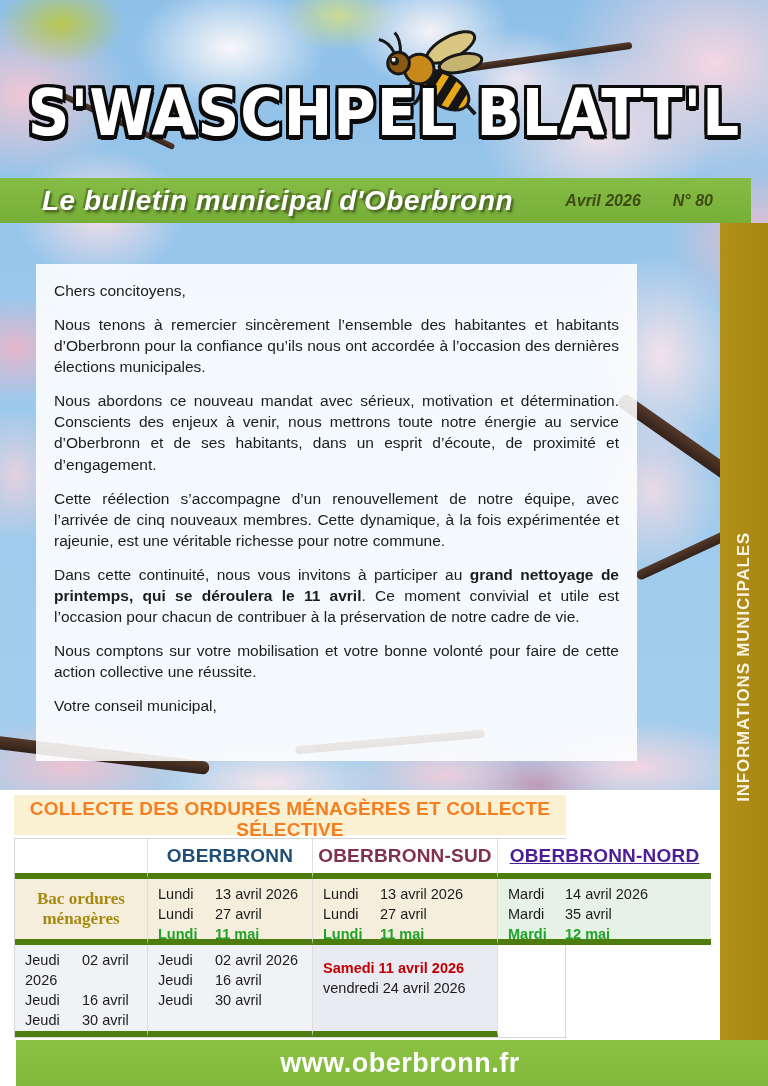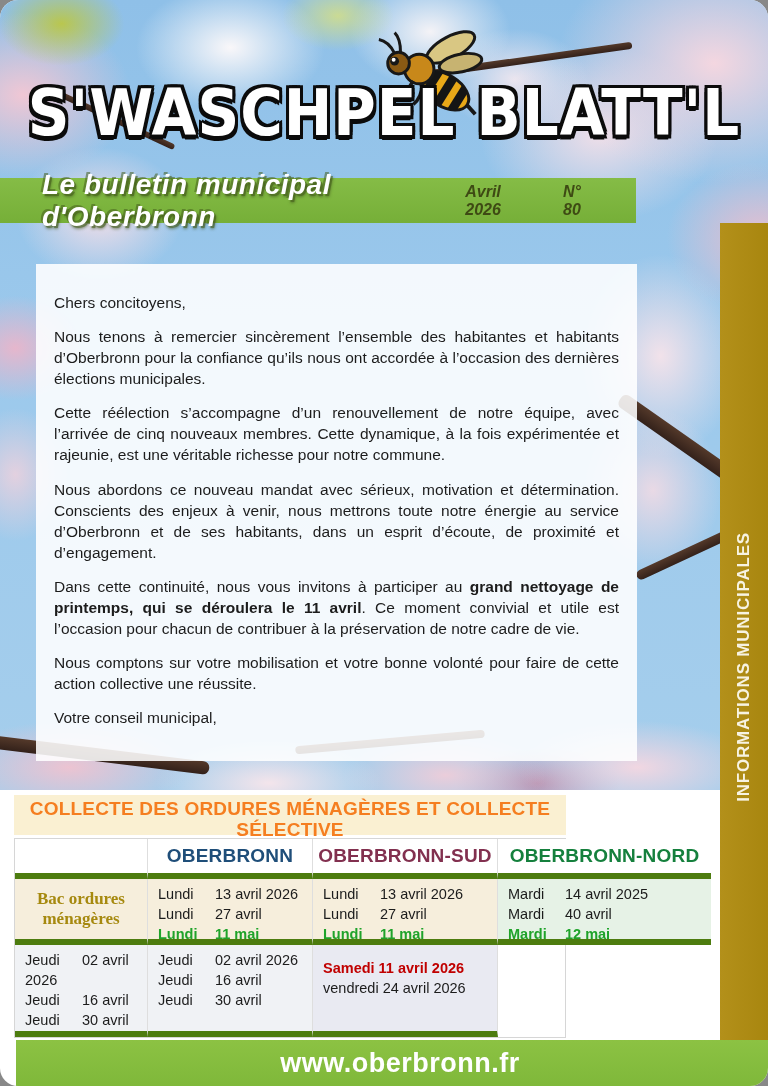--- a/index.html
+++ b/index.html
@@ -1,21 +1,20 @@
 <!DOCTYPE html>
 <html><head>
 <meta charset="utf-8">
 <style>
   * { margin:0; padding:0; box-sizing:border-box; }
   html,body { background:#888; }
   .page {
     position:relative; width:768px; height:1086px; margin:0 auto;
     background:#ffffff; overflow:hidden;
     font-family:"Liberation Sans", sans-serif;
-    border-radius:18px;
   }
 
   
   .photo {
     position:absolute; left:0; top:0; width:768px; height:791px; z-index:0; overflow:hidden;
     background:
       radial-gradient(90px 60px at 8% 3%, rgba(189,199,62,.9), rgba(189,199,62,0) 70%),
       radial-gradient(80px 50px at 44% 2%, rgba(222,227,120,.75), rgba(222,227,120,0) 70%),
       radial-gradient(150px 115px at 3% 12%, rgba(242,199,212,.98), rgba(242,199,212,0) 72%),
       radial-gradient(120px 95px at 13% 27%, rgba(248,224,232,.95), rgba(248,224,232,0) 70%),
@@ -50,37 +49,37 @@
     text-align:center; white-space:nowrap;
     font-family:"DejaVu Sans", sans-serif; font-weight:bold; font-size:58px;
     color:#ffffff; letter-spacing:1px; transform:scaleY(1.1); transform-origin:top;
     text-shadow:
       -3px -3px 0 #0b0b0b, 3px -3px 0 #0b0b0b, -3px 3px 0 #0b0b0b, 3px 3px 0 #0b0b0b,
       -3px 0 0 #0b0b0b, 3px 0 0 #0b0b0b, 0 -3px 0 #0b0b0b, 0 4px 0 #0b0b0b;
   }
   .bee { position:absolute; left:372px; top:12px; width:118px; height:118px; z-index:3; }
 
   .green-banner {
-    position:absolute; left:0; top:178px; width:636px; height:45px; z-index:5;
+    position:absolute; left:0; top:178px; width:751px; height:45px; z-index:5;
     background:linear-gradient(180deg,#85BC46,#76AF38);
     display:flex; align-items:center;
   }
   .banner-subtitle {
     margin-left:42px; font-size:28px; font-weight:bold; font-style:italic; color:#ffffff;
     text-shadow:-2px -2px 0 rgba(70,95,30,.55), 2px 2px 0 rgba(70,95,30,.55), 2px 3px 3px rgba(60,80,25,.6);
     letter-spacing:.5px;
   }
   .banner-right { margin-left:auto; margin-right:38px; display:flex; gap:32px;
     font-size:16px; font-weight:bold; font-style:italic; color:#3E4A14; }
 
   
   .letter {
     position:absolute; left:36px; top:264px; width:601px; height:497px; z-index:2;
     background:rgba(255,255,255,.88);
-    padding:28px 18px 10px 18px;
+    padding:16px 18px 10px 18px;
     font-size:15.5px; line-height:1.36; color:#1c1c1c; text-align:justify;
   }
   .letter p { margin-bottom:13px; }
 
   
   .gold-band {
     position:absolute; left:720px; top:223px; width:48px; height:817px; z-index:3;
     background:linear-gradient(90deg,#B3901A,#A8860F);
   }
   .vtext {
@@ -101,21 +100,21 @@
     grid-template-columns:133px 165px 185px 213px;
     grid-template-rows:40px 66px 92px;
     border:1px solid #D6D6D6; background:#ffffff;
   }
   .cell { border-right:1px solid #DEDEDE; border-bottom:6px solid #4d7c0f; }
   .cgrid .cell:nth-child(4n) { border-right:none; }
   .chead { display:flex; align-items:center; justify-content:center;
     font-size:19px; font-weight:bold; letter-spacing:.2px; background:#ffffff; }
   .c-ob  { color:#1F4E79; }
   .c-sud { color:#82304F; }
-  .c-nord{ color:#15803d; }
+  .c-nord{ color:#4c1d95;text-decoration:underline; }
   .rlabel { display:flex; align-items:center; justify-content:center; text-align:center;
     font-size:17px; font-weight:bold; line-height:20px; padding:0 6px; }
   .bac { color:#A6890F;font-family:Liberation Serif, serif; }
   .selective { color:#2E9FE0; }
   .bg-cream { background:#F6EEDC; }
   .bg-mint  { background:#E6F2E6; }
   .bg-gray  { background:#F0F2F5; }
   .bg-lav   { background:#E9EAF2; }
   .dates { padding:5px 0 0 10px; font-size:14.5px; line-height:20px; color:#1c1c1c; }
   .dates.center { display:flex; flex-direction:column; justify-content:center; padding-top:0; }
@@ -175,22 +174,22 @@
     <span class="banner-subtitle">Le bulletin municipal d'Oberbronn</span>
     <span class="banner-right">
       <span>Avril 2026</span>
       <span>N° 80</span>
     </span>
   </div>
 
   <div class="letter">
     <p>Chers concitoyens,</p>
     <p>Nous tenons à remercier sincèrement l’ensemble des habitantes et habitants d’Oberbronn pour la confiance qu’ils nous ont accordée à l’occasion des dernières élections municipales.</p>
+    <p>Nous abordons ce nouveau mandat avec sérieux, motivation et détermination. Conscients des enjeux à venir, nous mettrons toute notre énergie au service d’Oberbronn et de ses habitants, dans un esprit d’écoute, de proximité et d’engagement.</p>
     <p>Cette réélection s’accompagne d’un renouvellement de notre équipe, avec l’arrivée de cinq nouveaux membres. Cette dynamique, à la fois expérimentée et rajeunie, est une véritable richesse pour notre commune.</p>
-    <p>Nous abordons ce nouveau mandat avec sérieux, motivation et détermination. Conscients des enjeux à venir, nous mettrons toute notre énergie au service d’Oberbronn et de ses habitants, dans un esprit d’écoute, de proximité et d’engagement.</p>
     <p><span>Dans cette continuité, nous vous invitons à participer au </span><strong>grand nettoyage de printemps, qui se déroulera le 11 avril</strong><span>. Ce moment convivial et utile est l’occasion pour chacun de contribuer à la préservation de notre cadre de vie.</span></p>
     <p>Nous comptons sur votre mobilisation et votre bonne volonté pour faire de cette action collective une réussite.</p>
     <p>Votre conseil municipal,</p>
   </div>
 
   <div class="gold-band">
     <div class="vtext">INFORMATIONS MUNICIPALES</div>
   </div>
 
   <div class="white-section"></div>
@@ -211,22 +210,22 @@
         <div class="entry"><span class="day">Lundi</span><span>13 avril 2026</span></div>
         <div class="entry"><span class="day">Lundi</span><span>27 avril</span></div>
         <div class="entry g"><span class="day">Lundi</span><span>11 mai</span></div>
       </div>
       <div class="cell dates bg-cream">
         <div class="entry"><span class="day">Lundi</span><span>13 avril 2026</span></div>
         <div class="entry"><span class="day">Lundi</span><span>27 avril</span></div>
         <div class="entry g"><span class="day">Lundi</span><span>11 mai</span></div>
       </div>
       <div class="cell dates bg-mint">
-        <div class="entry"><span class="day">Mardi</span><span>14 avril 2025</span></div>
-        <div class="entry"><span class="day">Mardi</span><span>40 avril</span></div>
+        <div class="entry"><span class="day">Mardi</span><span>14 avril 2026</span></div>
+        <div class="entry"><span class="day">Mardi</span><span>35 avril</span></div>
         <div class="entry g"><span class="day">Mardi</span><span>12 mai</span></div>
       </div>
 
       <div class="cell dates bg-gray">
         <div class="entry"><span class="day">Jeudi</span><span>02 avril 2026</span></div>
         <div class="entry"><span class="day">Jeudi</span><span>16 avril</span></div>
         <div class="entry"><span class="day">Jeudi</span><span>30 avril</span></div>
         <div class="entry r"><span class="day">Vendredi 15 mai</span><span></span></div>
       </div>
       <div class="cell dates bg-gray">

